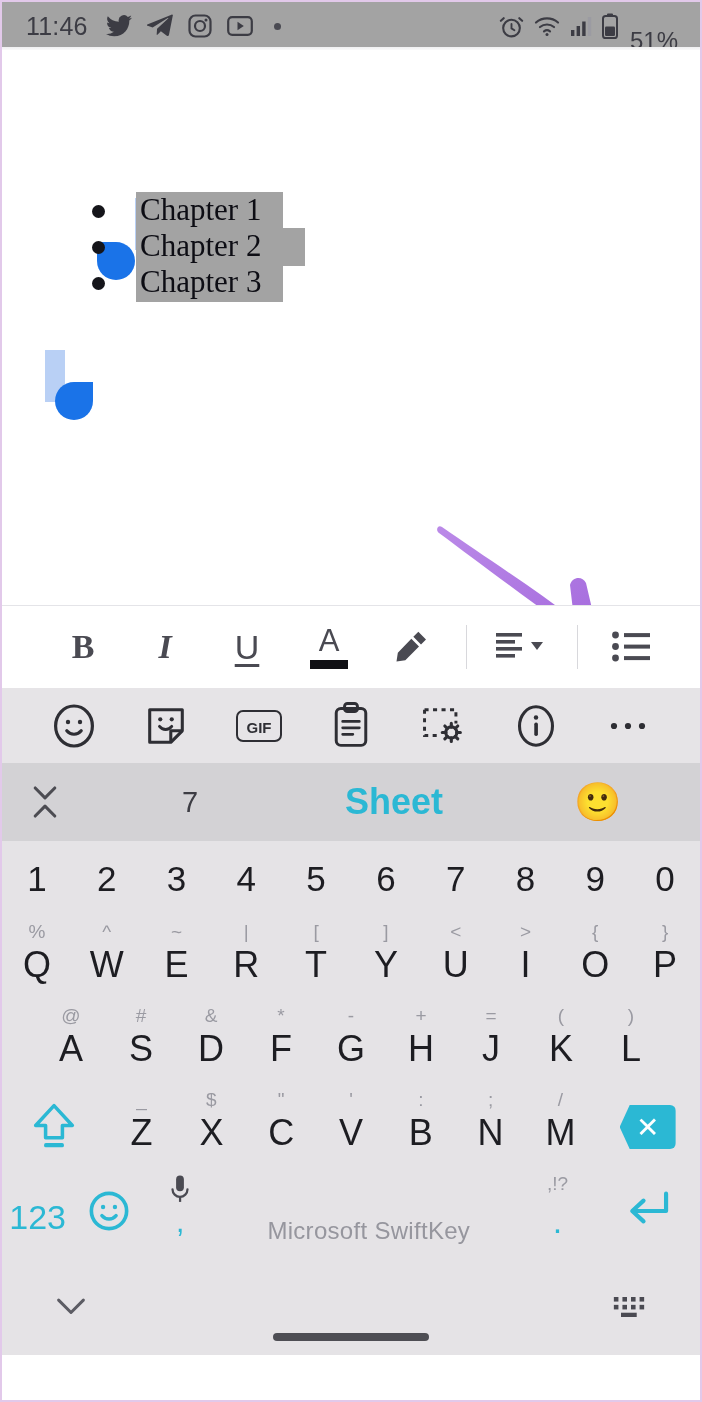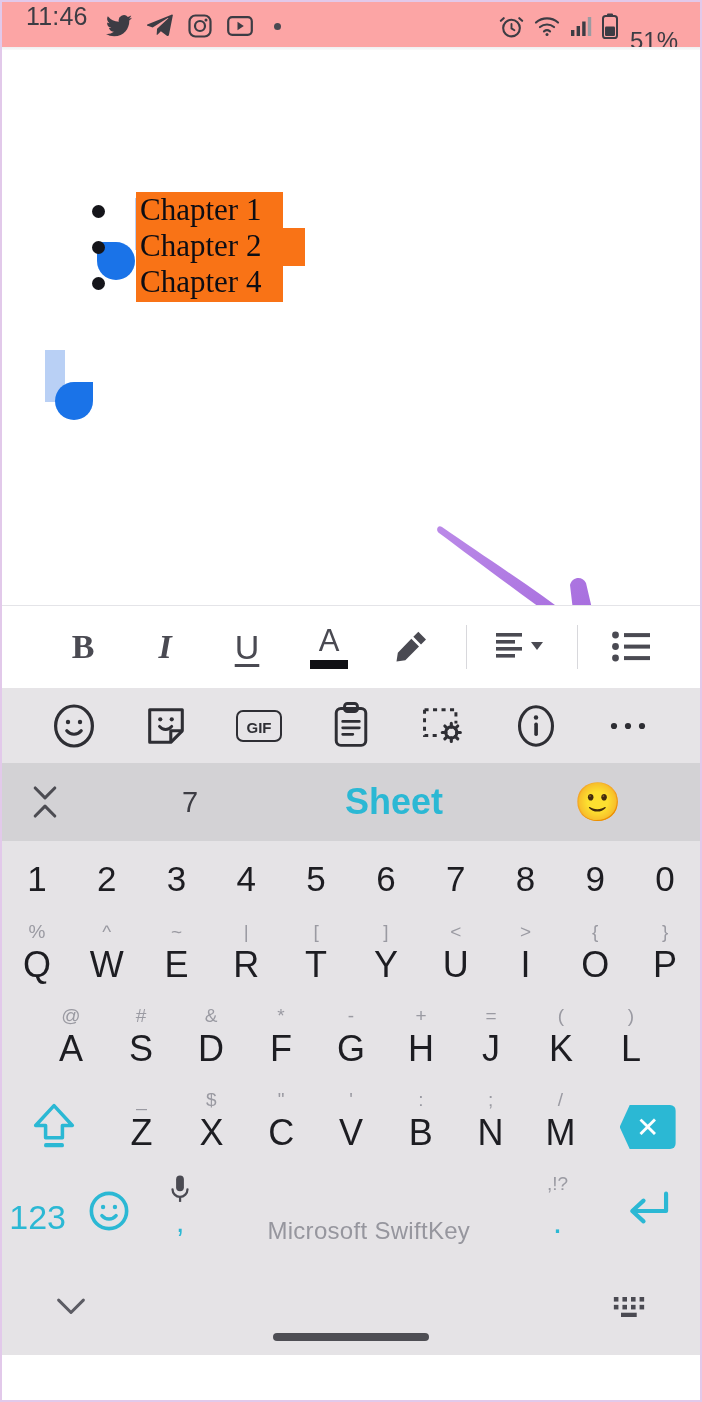--- a/index.html
+++ b/index.html
@@ -13,22 +13,23 @@
     position: relative;
     width: 702px; height: 1402px;
     background: #ffffff;
     border: 2px solid #e2c9ea;
     overflow: hidden;
   }
 
   
   .statusbar {
     height: 48px;
-    background: #fca5a5;
-    display: flex;
+    background: #a3a3a3;
+    display: flex;
+    align-items: center;
     padding: 0 22px 0 24px;
     position: relative;
   }
   .sb-time {
     font-size: 25px;
     color: #3c3c44;
     font-weight: 400;
     letter-spacing: .2px;
     margin-right: 18px;
   }
@@ -71,21 +72,21 @@
     left: 18px;
     width: 13px; height: 13px;
     border-radius: 50%;
     background: #15151a;
   }
   .doc-text {
     margin-left: 62px;
     font-family: "Liberation Serif", serif;
     font-size: 31px;
     color: #0d0d14;
-    background: #f97316;
+    background: #a3a3a3;
     padding: 2px 4px 3px 4px;
     line-height: 1.06;
     white-space: pre;
   }
   .doc-text.l1 { padding-right: 22px; }
   .doc-text.l2 { padding-right: 44px; }
   .doc-text.l3 { padding-right: 22px; }
 
   
   .handle-bar {
@@ -353,21 +354,21 @@
       <div class="doc-line">
         <span class="doc-bullet"></span>
         <span class="doc-text l1">Chapter 1</span>
       </div>
       <div class="doc-line">
         <span class="doc-bullet"></span>
         <span class="doc-text l2">Chapter 2</span>
       </div>
       <div class="doc-line">
         <span class="doc-bullet"></span>
-        <span class="doc-text l3">Chapter 4</span>
+        <span class="doc-text l3">Chapter 3</span>
       </div>
     </div>
 
     <div class="arrow-anno">
       <svg width="200" height="140" viewBox="0 0 200 140">
         <defs>
           <linearGradient id="pg" x1="0" y1="0" x2="1" y2="1">
             <stop offset="0%" stop-color="#bb8ae8"></stop>
             <stop offset="100%" stop-color="#a368dc"></stop>
           </linearGradient>

